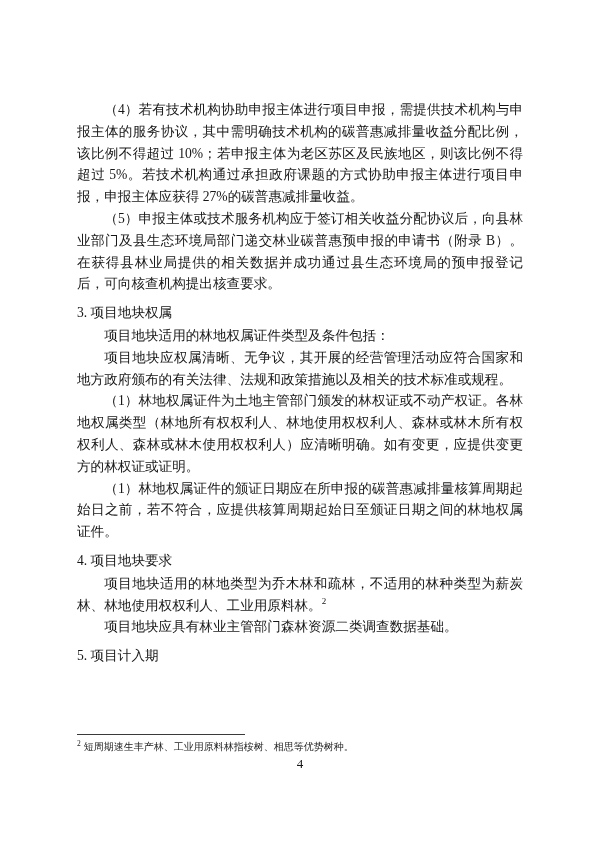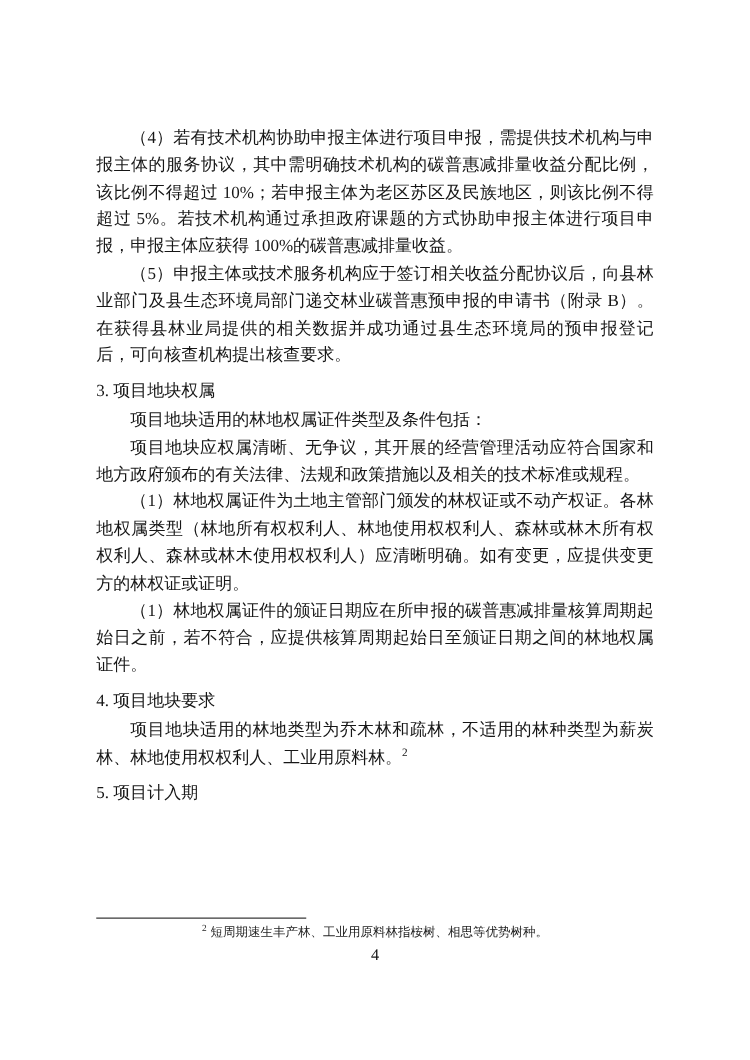--- a/index.html
+++ b/index.html
@@ -37,21 +37,20 @@
   }
   sup.fnref {
     font-size: 9px;
     line-height: 0;
   }
   .footnote-block {
     position: absolute;
     left: 77px;
     right: 77px;
     top: 734px;
-    text-align: center;
   }
   .footnote-rule {
     width: 168px;
     height: 0;
     border-top: 1px solid #3a3a3a;
     margin-bottom: 5px;
   }
   .footnote {
     margin: 0;
     font-size: 10px;
@@ -73,40 +72,41 @@
     color: #161616;
   }
 </style>
 </head>
 <body>
 
 <div class="page">
 
   <div class="content">
 
-    <p class="para">（4）若有技术机构协助申报主体进行项目申报，需提供技术机构与申报主体的服务协议，其中需明确技术机构的碳普惠减排量收益分配比例，该比例不得超过 10%；若申报主体为老区苏区及民族地区，则该比例不得超过 5%。若技术机构通过承担政府课题的方式协助申报主体进行项目申报，申报主体应获得 100%的碳普惠减排量收益。</p>
+    <p class="para">（4）若有技术机构协助申报主体进行项目申报，需提供技术机构与申报主体的服务协议，其中需明确技术机构的碳普惠减排量收益分配比例，该比例不得超过 10%；若申报主体为老区苏区及民族地区，则该比例不得超过 5%。若技术机构通过承担政府课题的方式协助申报主体进行项目申报，申报主体应获得 27%的碳普惠减排量收益。</p>
 
     <p class="para">（5）申报主体或技术服务机构应于签订相关收益分配协议后，向县林业部门及县生态环境局部门递交林业碳普惠预申报的申请书（附录 B）。在获得县林业局提供的相关数据并成功通过县生态环境局的预申报登记后，可向核查机构提出核查要求。</p>
 
     <h3 class="heading">3. 项目地块权属</h3>
 
     <p class="para">项目地块适用的林地权属证件类型及条件包括：</p>
 
     <p class="para">项目地块应权属清晰、无争议，其开展的经营管理活动应符合国家和地方政府颁布的有关法律、法规和政策措施以及相关的技术标准或规程。</p>
 
     <p class="para">（1）林地权属证件为土地主管部门颁发的林权证或不动产权证。各林地权属类型（林地所有权权利人、林地使用权权利人、森林或林木所有权权利人、森林或林木使用权权利人）应清晰明确。如有变更，应提供变更方的林权证或证明。</p>
 
     <p class="para">（1）林地权属证件的颁证日期应在所申报的碳普惠减排量核算周期起始日之前，若不符合，应提供核算周期起始日至颁证日期之间的林地权属证件。</p>
 
     <h3 class="heading">4. 项目地块要求</h3>
 
     <p class="para">
       <span>项目地块适用的林地类型为乔木林和疏林，不适用的林种类型为薪炭林、林地使用权权利人、工业用原料林。</span><sup class="fnref">2</sup>
     </p>
 
+    <p class="para">项目地块应具有林业主管部门森林资源二类调查数据基础。</p>
 
     <h3 class="heading">5. 项目计入期</h3>
 
   </div>
 
   <div class="footnote-block">
     <div class="footnote-rule"></div>
     <p class="footnote">
       <sup>2</sup><span>短周期速生丰产林、工业用原料林指桉树、相思等优势树种。</span>
     </p>

